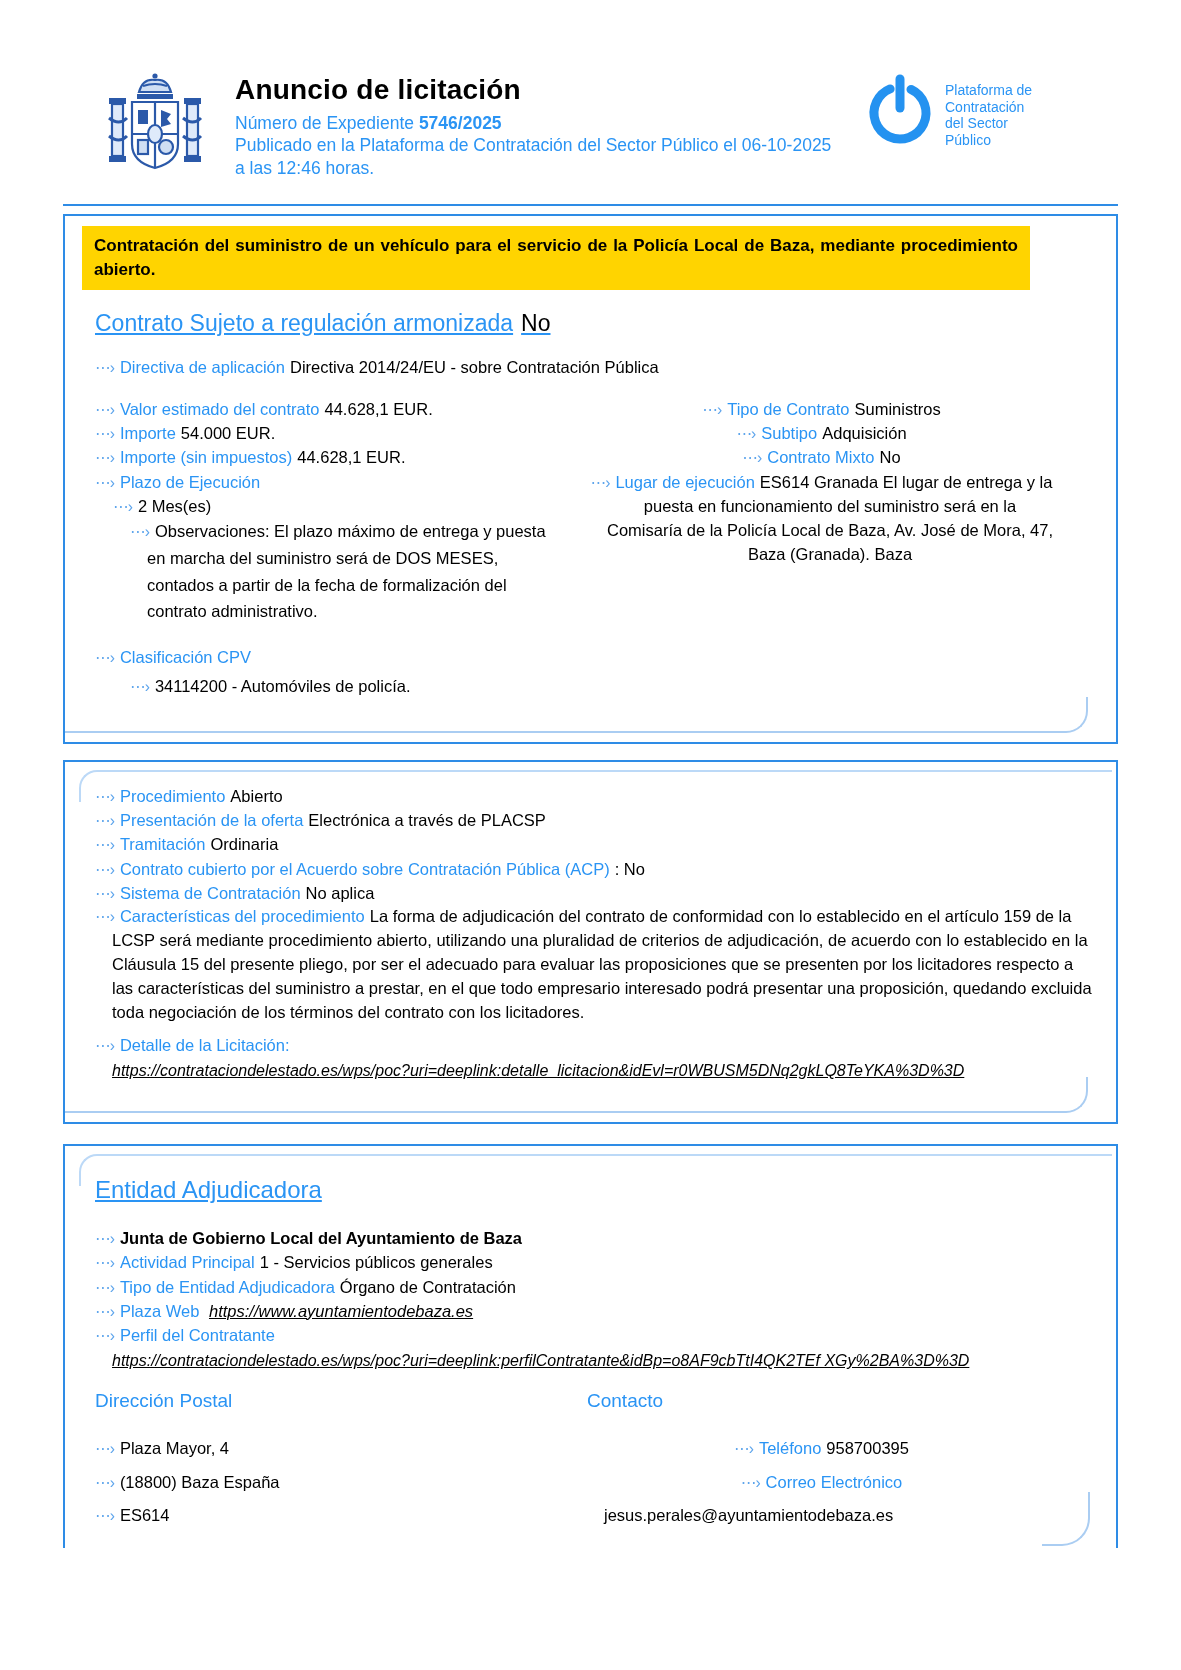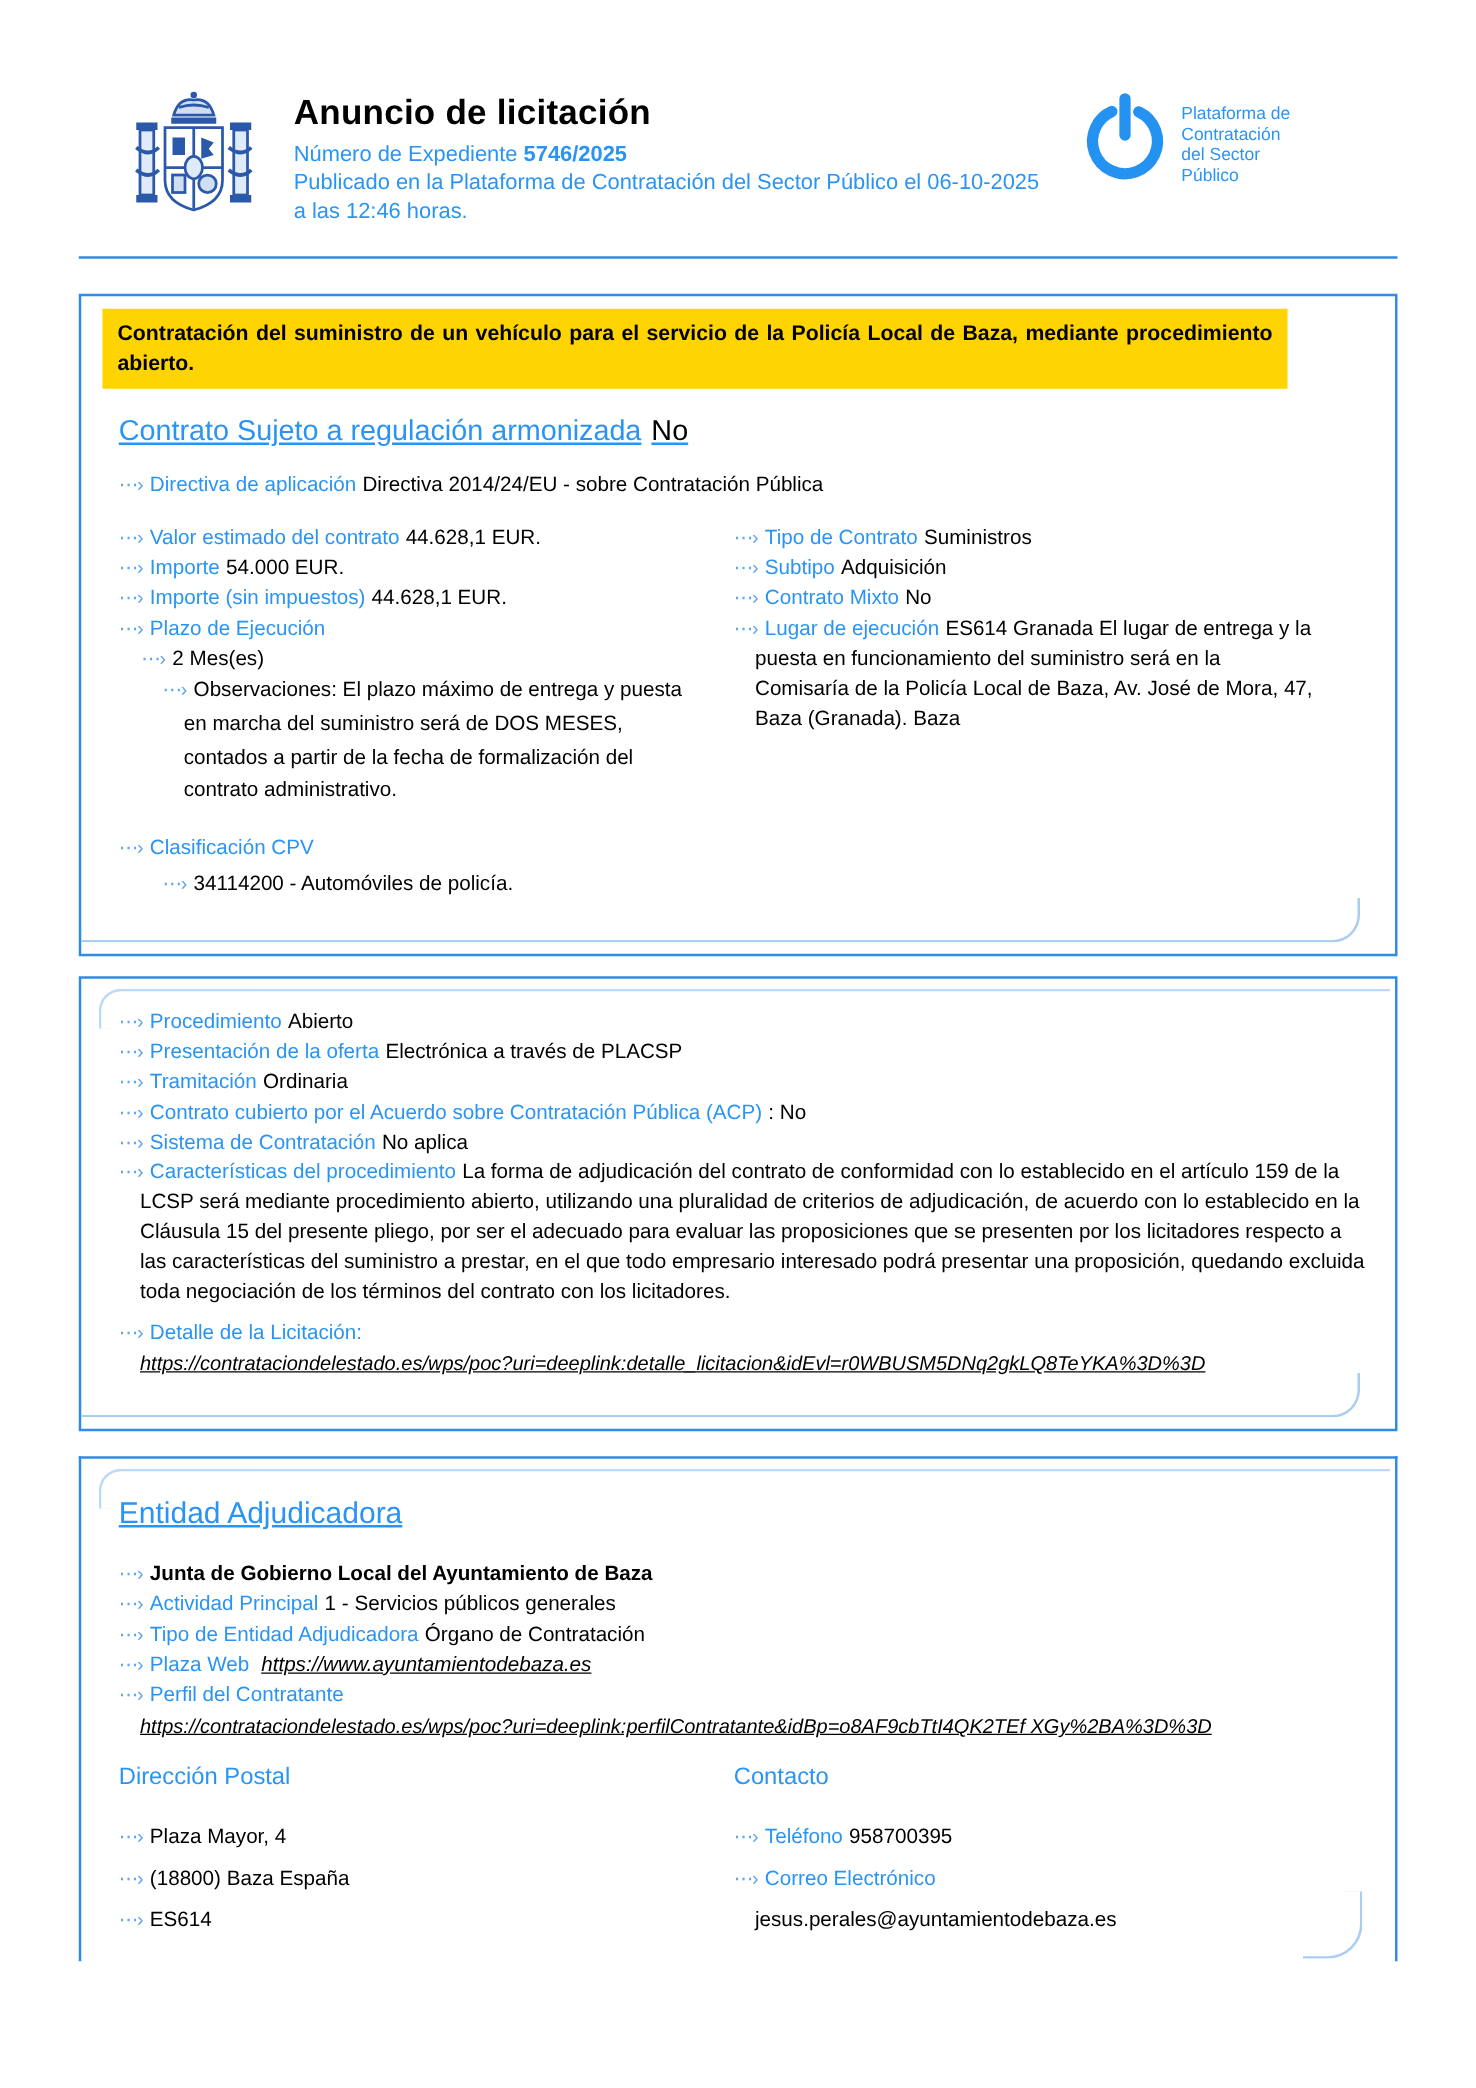--- a/index.html
+++ b/index.html
@@ -15,21 +15,21 @@
   .coa{width:100px;flex:0 0 100px;margin-left:42px;}
   .htext{margin-left:30px;flex:1;}
   .htext h1{font-size:28px;font-weight:bold;margin:4px 0 6px;color:#000;letter-spacing:.2px;}
   .hblue{color:#2a94f4;font-size:17.5px;line-height:1.28;margin:0;}
   .hblue b{font-weight:bold;}
   .hlogo{flex:0 0 255px;display:flex;align-items:flex-start;margin-top:2px;}
   .hlogo .ptxt{color:#2a94f4;font-size:14px;line-height:1.18;margin-left:8px;margin-top:10px;}
   .hr-sep{height:2px;background:#2e8ce6;margin-top:18px;}
 
   
-  .box{border:2px solid #2e8ce6;margin-top:28px;position:relative;padding:0 20px 42px 30px;background:#fff;}
+  .box{border:2px solid #2e8ce6;margin-top:8px;position:relative;padding:0 20px 42px 30px;background:#fff;}
   .deco-t{position:absolute;left:14px;right:4px;top:8px;height:30px;
           border-top:2px solid #bcd9f7;border-left:2px solid #bcd9f7;border-top-left-radius:18px;pointer-events:none;}
   .deco-b{position:absolute;left:0;right:28px;bottom:9px;height:34px;
           border-bottom:2px solid #aacdf2;border-right:2px solid #aacdf2;border-bottom-right-radius:22px;pointer-events:none;}
   .deco-curve{position:absolute;right:26px;bottom:2px;width:46px;height:52px;
           border-bottom:2px solid #aacdf2;border-right:2px solid #aacdf2;border-bottom-right-radius:28px;pointer-events:none;}
 
   .banner{background:#ffd400;margin:10px 66px 0 -13px;padding:8px 12px;
           font-weight:bold;font-size:17px;line-height:1.4;text-align:justify;color:#000;}
 
@@ -42,21 +42,21 @@
   .row .val{color:#000;margin-left:5px;}
   .row.bold .val{font-weight:bold;margin-left:5px;color:#000;}
   .arr{color:#5ea5ec;font-size:.95em;margin-right:6px;letter-spacing:-1px;}
   .arr::before{content:"\22EF\203A";}
   .lvl2{margin-left:18px;}
   .lvl3{margin-left:35px;line-height:1.62;} .mt18{margin-top:18px;}
 
   .cols{display:flex;margin-top:18px;}
   .colL{width:492px;flex:0 0 492px;}
   .colR{flex:1;}
-  .colR .row{max-width:452px;}
+  .colR .row{max-width:452px;text-align:center;}
   .colL .lvl3{max-width:420px;}
 
   a.link{color:#000000;text-decoration:underline;font-style:italic;}
   .linkrow{font-size:16px;margin-left:17px;margin-top:5px;word-break:break-all;}
   .plain-indent{font-size:16.5px;margin-left:17px;line-height:1.47;}
 
   .para{line-height:1.45;}
   .cpv{margin-top:20px;}
 
   .b3{height:404px;border-bottom:none;box-sizing:border-box;}

